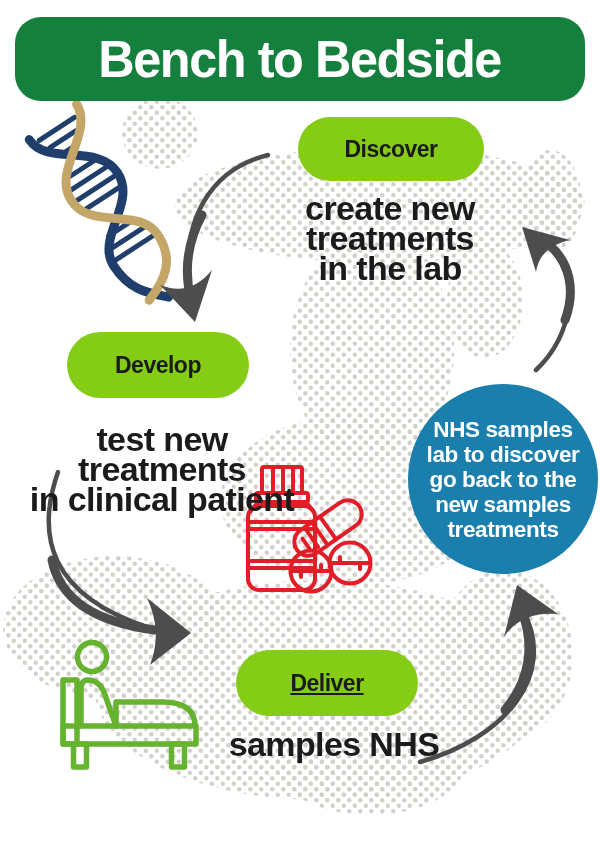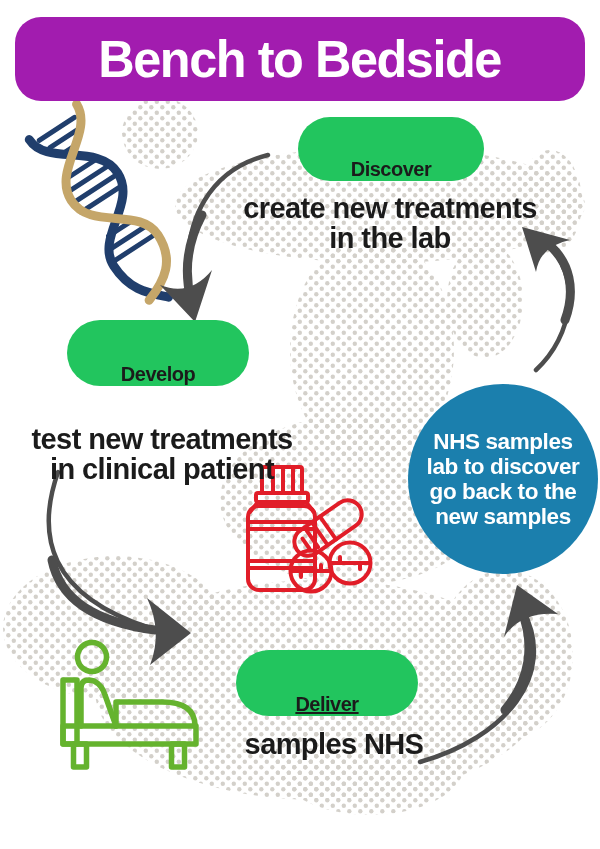--- a/index.html
+++ b/index.html
@@ -4,38 +4,38 @@
 <style>
   html,body{margin:0;padding:0;background:#fff;}
   #canvas{
     position:relative;width:600px;height:849px;overflow:hidden;background:#ffffff;
     font-family:"Liberation Sans","DejaVu Sans",sans-serif;
   }
   .abs{position:absolute;}
   
   #header{
     left:15px;top:17px;width:570px;height:84px;border-radius:26px;
-    background:#a21caf;display:flex;align-items:center;justify-content:center;
+    background:#15803d;display:flex;align-items:center;justify-content:center;
   }
   #header .title{
     color:#ffffff;font-size:52px;font-weight:700;letter-spacing:-1.5px;white-space:nowrap;
     transform:scaleX(.97);
   }
   
   .pill{
-    background:#22c55e;border-radius:33px;display:flex;align-items:flex-end;justify-content:center;
-    color:#1b1b1b;font-weight:700;font-size:20px;letter-spacing:-0.5px;
+    background:#84cc16;border-radius:33px;display:flex;align-items:center;justify-content:center;
+    color:#1b1b1b;font-weight:700;font-size:23px;letter-spacing:-0.5px;
   }
   #pill-discover{left:298px;top:117px;width:186px;height:64px;}
-  #pill-develop {left:67px; top:320px;width:182px;height:66px;}
+  #pill-develop {left:67px; top:332px;width:182px;height:66px;}
   #pill-deliver {left:236px;top:650px;width:182px;height:66px;text-decoration:underline;}
   
   .caption{
     width:300px;text-align:center;color:#1b1b1b;font-weight:700;
-    font-size:29px;line-height:30px;letter-spacing:-0.6px;
+    font-size:34px;line-height:30px;letter-spacing:-0.6px;
   }
   #cap-discover{left:240px;top:193px;}
   #cap-develop {left:12px; top:424px;}
   #cap-deliver {left:184px;top:729px;}
   
   #circle{
     left:408px;top:384px;width:190px;height:190px;border-radius:50%;
     background:#1b7fad;display:flex;flex-direction:column;align-items:center;justify-content:center;
   }
   #circle .cline{
@@ -174,15 +174,16 @@
   </div>
   <div id="cap-deliver" class="caption abs">
     <div>samples NHS</div>
   </div>
 
   <div id="circle" class="abs">
     <div class="cline">NHS samples</div>
     <div class="cline">lab to discover</div>
     <div class="cline">go back to the</div>
     <div class="cline">new samples</div>
+    <div class="cline">treatments</div>
   </div>
 
 </div>
 
 </body></html>

